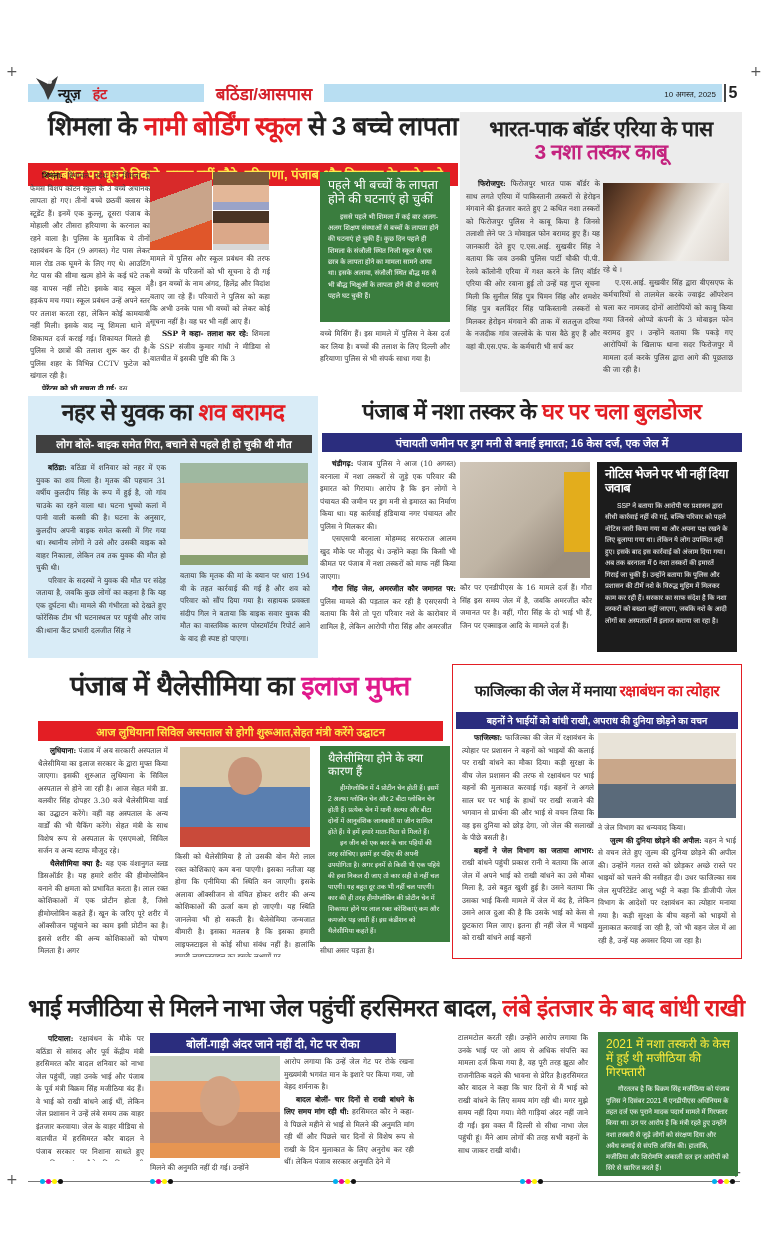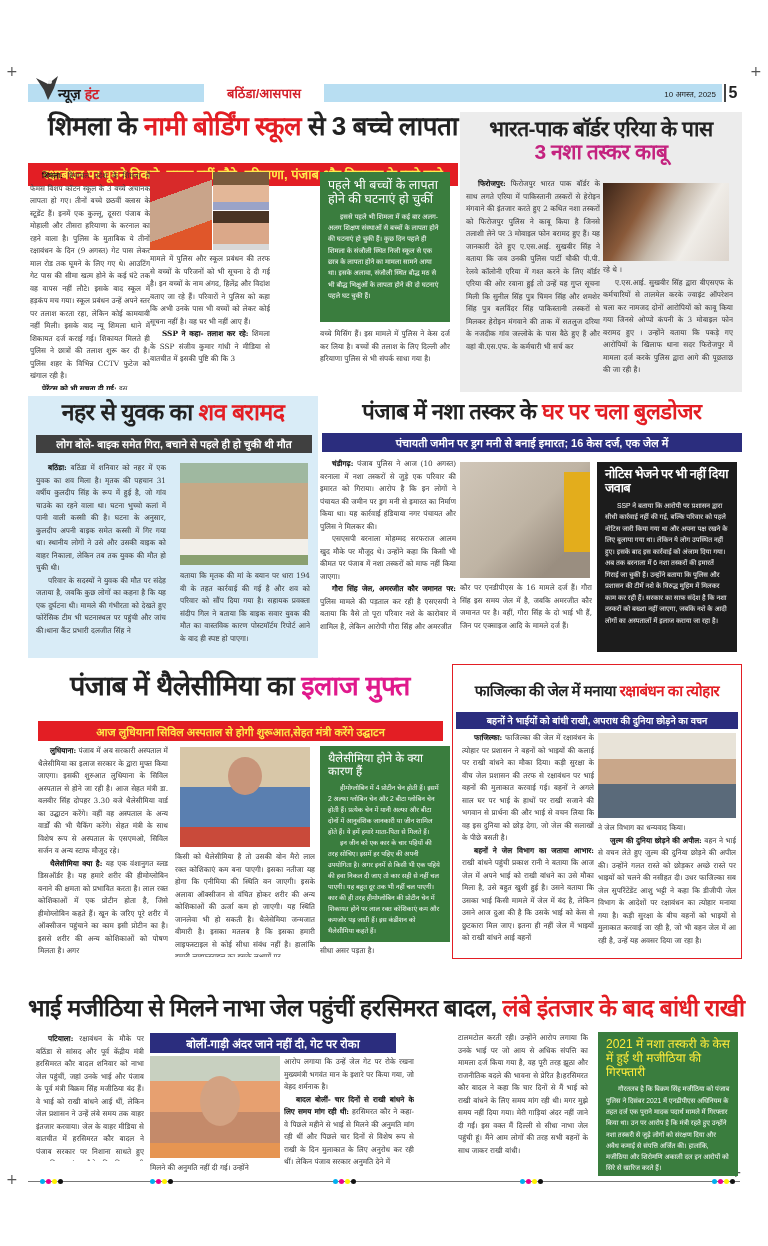--- a/index.html
+++ b/index.html
@@ -1,22 +1,22 @@
 <!DOCTYPE html>
 <html><head>
 <meta charset="utf-8">
 <style>
 *{box-sizing:border-box;margin:0;padding:0}
 body{width:768px;height:1246px;background:#fff;font-family:"DejaVu Serif",serif;color:#222;position:relative;overflow:hidden}
 .abs{position:absolute}
 .reg{position:absolute;font-family:"DejaVu Sans",sans-serif;font-size:14px;color:#555;line-height:1}
 .masthead{position:absolute;left:28px;top:83px;width:712px;height:20px;display:flex;align-items:center}
 .mh-left{background:#b8def2;height:18px;width:176px;display:flex;align-items:center;padding-left:30px;font-family:"Liberation Sans",sans-serif;font-weight:bold;font-size:14px;color:#1a1a1a}
-.mh-left .red{color:#d4202a;margin-left:4px}
-.mh-center{flex:0 0 120px;text-align:center;font-family:"Liberation Sans",sans-serif;font-weight:bold;font-size:13px;color:#d4202a}
+.mh-left .red{color:#d4202a;margin-left:12px}
+.mh-center{flex:0 0 120px;text-align:center;font-family:"Liberation Sans",sans-serif;font-weight:bold;font-size:17px;color:#d4202a}
 .mh-right{background:#b8def2;height:18px;flex:1;display:flex;align-items:center;justify-content:flex-end;padding-right:6px;font-family:"Liberation Sans",sans-serif;font-size:8px;color:#222}
 .mh-page{width:16px;text-align:center;font-family:"Liberation Sans",sans-serif;font-weight:bold;font-size:16px;border-left:2px solid #444;margin-left:2px}
 .logo-bird{position:absolute;left:6px;top:-10px;width:26px;height:28px}
 .head{font-family:"Liberation Sans",sans-serif;font-weight:bold;line-height:1.1;letter-spacing:-0.5px}
 .red{color:#e31e24}.mag{color:#c4237f}.pink{color:#e0198c}
 .strap{font-family:"Liberation Sans",sans-serif;font-weight:bold;color:#fff;text-align:center;display:flex;align-items:center;justify-content:center;white-space:nowrap;overflow:hidden}
 .body{font-size:7.3px;line-height:12.5px;text-align:justify;color:#333;overflow:hidden}
 .body p{text-indent:12px}
 .body b{color:#111}
 .photo{position:absolute;overflow:hidden}

